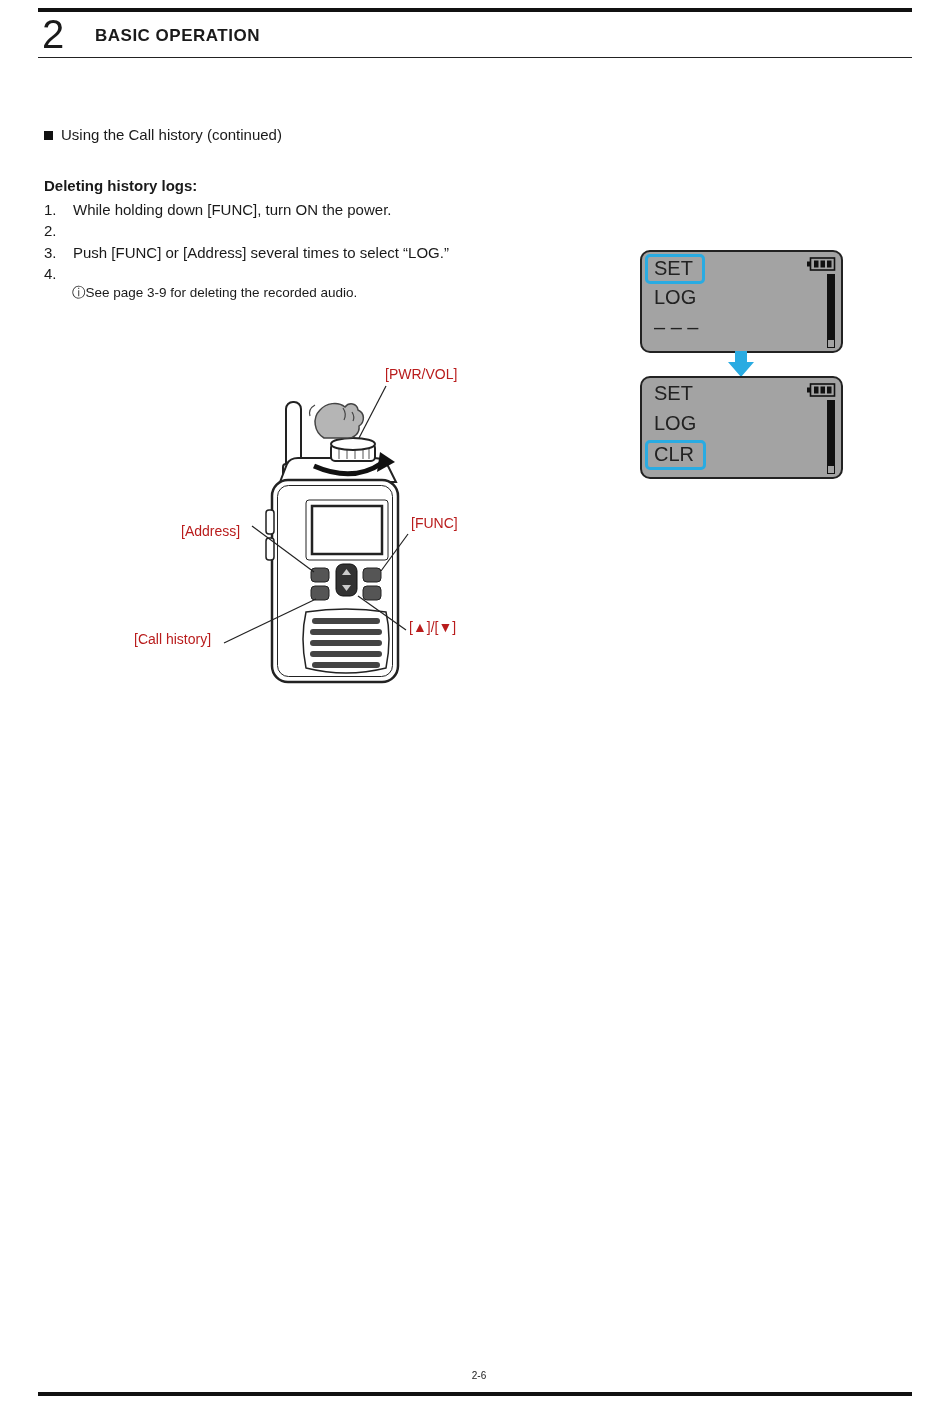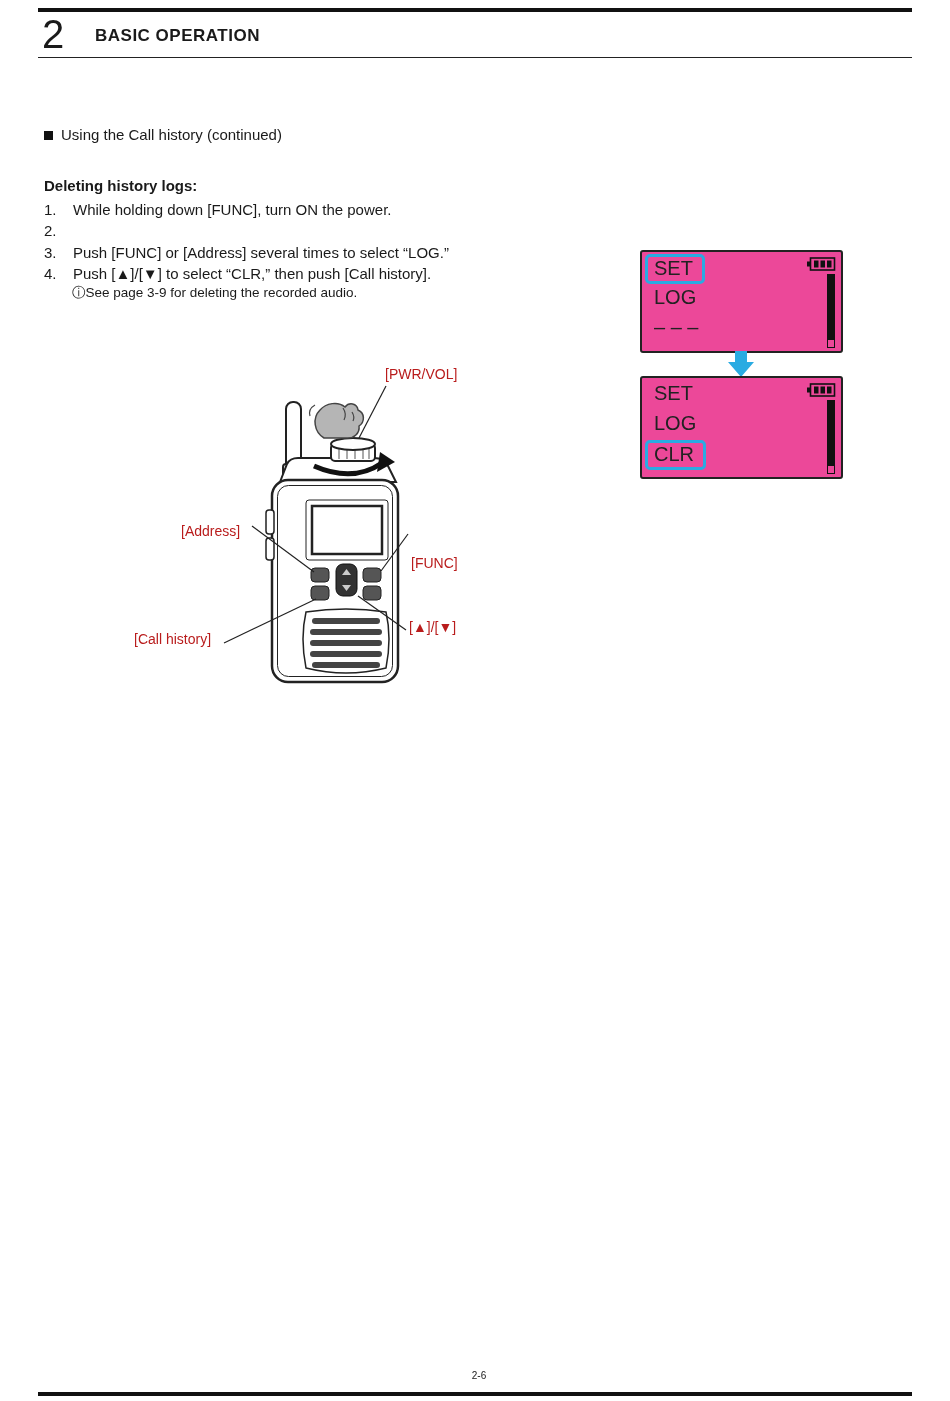--- a/index.html
+++ b/index.html
@@ -45,21 +45,21 @@
   .step{display:flex;}
   .step .num{width:29px;flex:0 0 29px;}
   .notes{
     position:absolute;left:72px;top:283px;width:520px;
     font-size:13.5px;line-height:19.5px;
   }
 
   
   .lcd{
     position:absolute;left:640px;width:199px;height:99px;
-    border:2px solid #222;border-radius:3px;background:#ec4899;
+    border:2px solid #222;border-radius:10px;background:#a3a3a3;
   }
   .lcd-1{top:250px;}
   .lcd-2{top:376px;}
   .lcd-line{position:absolute;left:12px;font-size:20px;color:#222;}
   .lcd .l1{top:4px;}
   .lcd .l2{top:34px;}
   .lcd .l3{top:64px;}
   .hl{
     display:inline-block;border:3px solid #29abe2;border-radius:5px;
     padding:0 9px 1px 6px;margin-left:-9px;margin-top:-2px;
@@ -72,21 +72,21 @@
   .level-fill{width:100%;height:90%;background:#111;}
   .down-arrow{position:absolute;left:728px;top:351px;}
 
   
   .figure-svg{position:absolute;left:110px;top:360px;}
   .fig-label{
     position:absolute;font-size:14px;color:#b91c1c;white-space:nowrap;
   }
   .label-pwr-vol{left:385px;top:366px;}
   .label-address{left:181px;top:507px;margin-top:16px;}
-  .label-func{left:411px;top:515px;margin-top:40px;}
+  .label-func{left:411px;top:515px;}
   .label-call-history{left:134px;top:631px;}
   .label-up-down{left:409px;top:619px;}
 
   .footer-page{
     position:absolute;left:4px;top:1370px;width:950px;
     text-align:center;font-size:10px;
   }
 </style>
 </head>
 <body>
@@ -112,21 +112,20 @@
     </div>
     <div class="step">
       <span class="num">2.</span>
     </div>
     <div class="step">
       <span class="num">3.</span>
       <span>Push [FUNC] or [Address] several times to select “LOG.”</span>
     </div>
     <div class="step">
       <span class="num">4.</span>
-      <span>Push [▲]/[▼] to select “CLR,” then push [Call history].</span>
     </div>
   </div>
 
   <div class="notes">
     <div>ⓘSee page 3-9 for deleting the recorded audio.</div>
   </div>
 
   <div class="lcd lcd-1">
     <div class="lcd-line l1">
       <span class="hl">SET</span>

